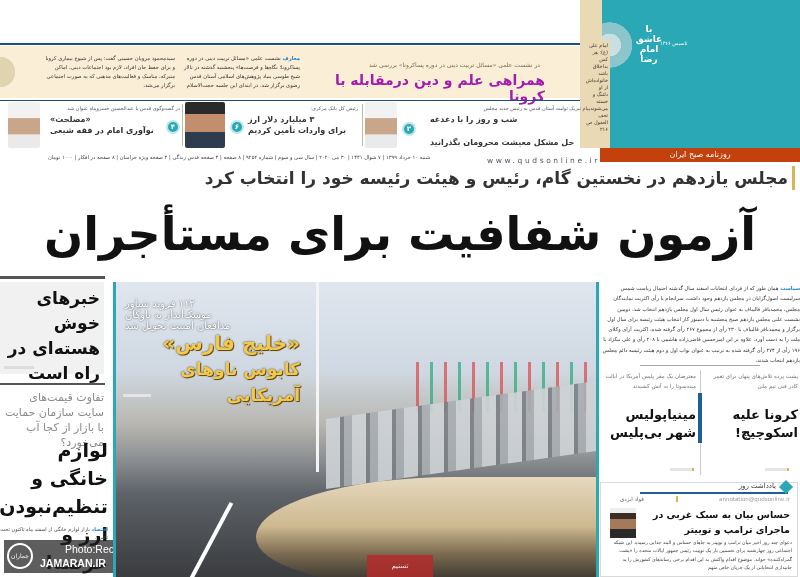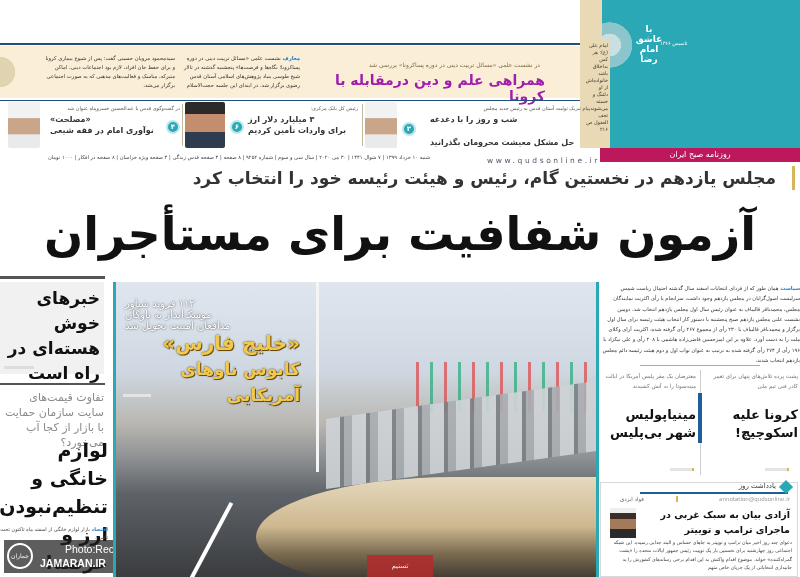--- a/index.html
+++ b/index.html
@@ -7,21 +7,21 @@
   body { font-family: "DejaVu Sans", sans-serif; position: relative; direction: rtl; color: #1a1a1a; }
 
   .abs { position: absolute; }
 
   
   .masthead { left: 600px; top: 0; width: 200px; height: 148px; background: #2ba8b6; overflow: hidden; }
   .masthead .logo-ornament { position: absolute; left: 0; top: 15px; width: 32px; height: 60px; background: radial-gradient(circle at 30% 50%, #c9dfe0 0 30%, #8cc6cc 31% 60%, transparent 61%); }
   .masthead .imam-text { position: absolute; left: 32px; top: 24px; width: 34px; font-size: 9px; line-height: 10px; color: #fff; font-weight: bold; text-align: center; }
   .masthead .est { position: absolute; left: 60px; top: 40px; font-size: 5px; color: #fff; }
   .masthead .logo-word { position: absolute; right: 4px; top: 8px; font-size: 88px; line-height: 110px; color: #fff; font-family: "DejaVu Serif", serif; font-weight: bold; }
-  .masthead-sub { left: 600px; top: 148px; width: 200px; height: 14px; background: #be185d; color: #fff; font-size: 8px; line-height: 14px; text-align: center; letter-spacing: 1px; }
+  .masthead-sub { left: 600px; top: 148px; width: 200px; height: 14px; background: #c2410c; color: #fff; font-size: 8px; line-height: 14px; text-align: center; letter-spacing: 1px; }
 
   
   .quote-strip { left: 580px; top: 0; width: 22px; height: 148px; background: #e9d9b5; }
   .quote-box { left: 584px; top: 40px; width: 26px; height: 108px; background: #e9d9b5; font-size: 5px; color: #3d3a30; line-height: 7px; padding: 2px; text-align: right; overflow: hidden; }
 
   
   .top-rule { left: 0; top: 43px; width: 580px; height: 2px; background: #1f4f7d; }
   .top-band { left: 0; top: 46px; width: 580px; height: 52px; background: #faefd6; }
   .orn-left { left: 0; top: 48px; width: 18px; height: 48px; background: radial-gradient(circle at 0% 50%, #e0d3b0 0 50%, transparent 51%); }
   .band-kicker { left: 300px; top: 61px; width: 240px; font-size: 6px; color: #7a6a4c; text-align: right; }
@@ -39,21 +39,21 @@
   .photo { background: linear-gradient(180deg, #b8b0a4 0%, #6b5a48 55%, #2d2a28 100%); border-radius: 2px; }
   .photo.white-turban { background: linear-gradient(180deg, #f2f2f2 0 35%, #c9a58a 36% 70%, #eaeaea 71%); }
   .photo.dark { background: linear-gradient(180deg, #2a2a2a 0 25%, #c38e6e 26% 65%, #2f3c4f 66%); }
   .vdiv { width: 1px; background: #c2b99c; }
 
   
   .date-line { left: 0; top: 152px; width: 430px; font-size: 5.2px; color: #444; text-align: right; line-height: 10px; white-space: nowrap; overflow: hidden; }
   .site-url { left: 430px; top: 154px; width: 170px; font-size: 7.5px; color: #556; letter-spacing: 2.6px; direction: ltr; text-align: right; line-height: 14px; }
 
   
-  .upper-headline { left: 140px; top: 166px; width: 655px; font-size: 17px; font-weight: bold; color: #333; text-align: right; line-height: 24px; border-right: 3px solid #d6b656; padding-right: 16px; }
+  .upper-headline { left: 140px; top: 166px; width: 655px; font-size: 17px; font-weight: bold; color: #333; text-align: right; line-height: 24px; border-right: 3px solid #d6b656; padding-right: 4px; }
 
   
   .main-headline { left: 0; top: 194px; width: 800px; font-size: 46px; font-weight: bold; color: #111; text-align: center; line-height: 80px; letter-spacing: -1px; }
 
   
   .left-col-rule { left: 0; top: 276px; width: 105px; height: 3px; background: #555; }
   .good-news { left: 0; top: 282px; width: 104px; height: 92px; background: #f1f1f1; font-size: 17px; font-weight: bold; line-height: 25px; text-align: right; padding: 4px 4px 0 0; color: #111; }
   .good-news-pg { left: 4px; top: 366px; width: 30px; height: 3px; background: #ddd; }
   .left-rule-2 { left: 0; top: 383px; width: 105px; height: 2px; background: #555; }
   .price-kicker { left: 0; top: 390px; width: 104px; font-size: 11px; line-height: 15px; color: #8a8a8a; text-align: right; }
@@ -200,14 +200,14 @@
 <div class="abs covid-kicker">پشت پرده تلاش‌های پنهان برای تغییر کادر فنی تیم ملی</div>
 <a class="abs covid-head">کرونا علیه اسکوچیچ!</a>
 <div class="abs mini-pg" style="left:765px;top:468px;"></div>
 
 <div class="abs note-box"></div>
 <div class="abs note-title">یادداشت روز</div>
 <div class="abs note-icon"></div>
 <div class="abs note-author">فواد ایزدی</div>
 <div class="abs note-email">annotation@qudsonline.ir</div>
 <div class="abs note-photo"></div>
-<a class="abs note-head">آزادی بیان به سبک غربی در ماجرای ترامپ و توییتر</a>
+<a class="abs note-head">حساس بیان به سبک غربی در ماجرای ترامپ و توییتر</a>
 <div class="abs note-text">دعوای چند روز اخیر میان ترامپ و توییتر به جاهای حساس و البته جذابی رسیده. این شبکه اجتماعی روز چهارشنبه برای نخستین بار یک توییت رئیس جمهور ایالات متحده را «پشت گمراه‌کننده» خواند. موضوع اقدام واکنش به این اقدام برخی رسانه‌های کشورش را به جانبداری انتخاباتی از یک جریان خاص متهم</div>
 
 </body></html>

